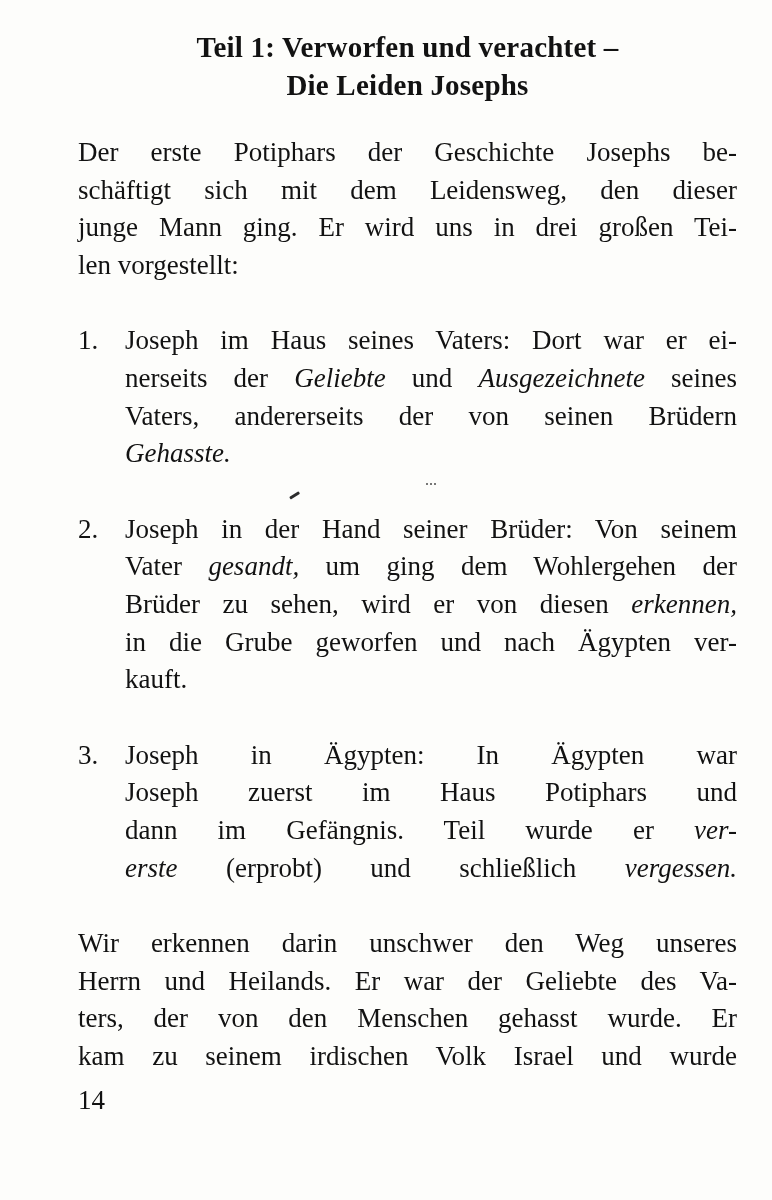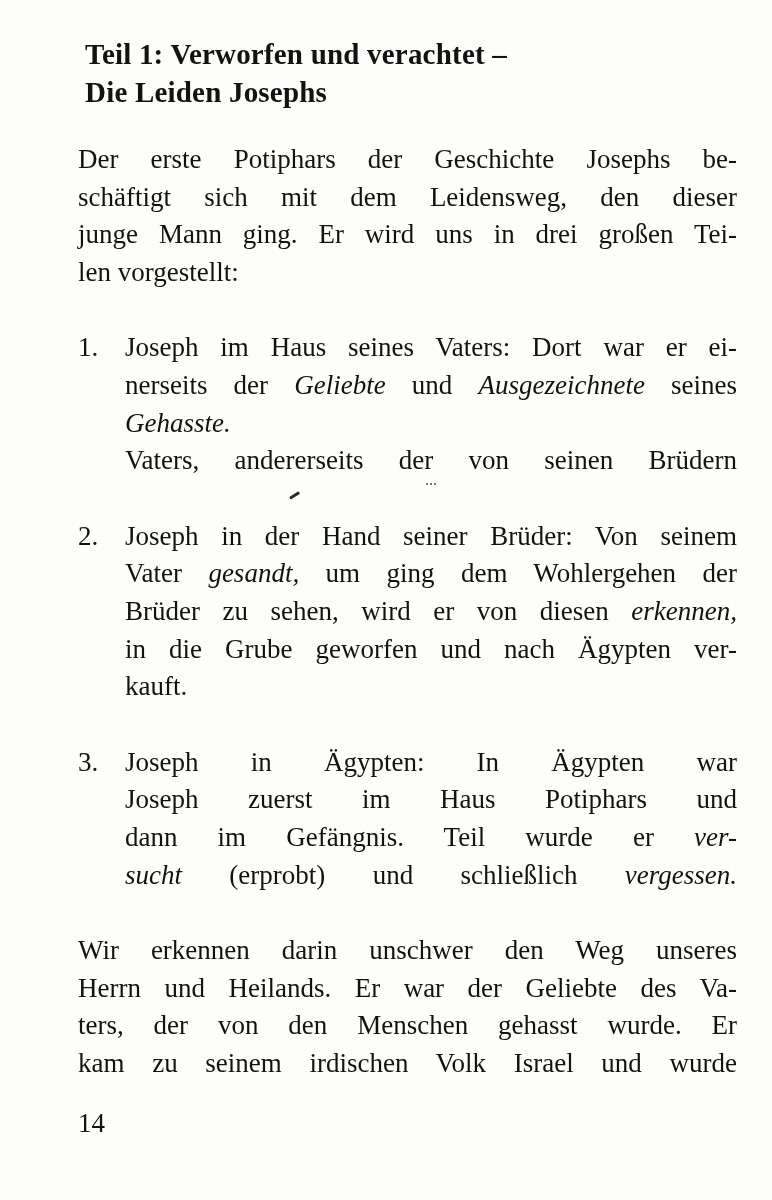--- a/index.html
+++ b/index.html
@@ -17,24 +17,25 @@
     overflow: hidden;
     -webkit-font-smoothing: antialiased;
   }
   .content {
     position: absolute;
     left: 78px;
     top: 28px;
     width: 659px;
   }
   .title {
-    margin: 7px;
+    margin: 0;
     font-size: 29px;
     font-weight: bold;
     line-height: 38px;
+    text-align: center;
     letter-spacing: 0.2px;
   }
   .blocks {
     margin-top: 30px;
   }
   .block {
     font-size: 27px;
     line-height: 37.6px;
   }
   .block + .block {
@@ -56,21 +57,21 @@
   .line.just {
     text-align: justify;
     text-align-last: justify;
     text-justify: inter-word;
   }
   .line em {
     font-style: italic;
     margin-top: 48px;
   }
   .pagenum {
-    margin-top: 26px;
+    margin-top: 10px;
     font-size: 27px;
   }
   
   .artifact-accent {
     position: absolute;
     left: 289px;
     top: 494px;
     width: 11px;
     height: 2.5px;
     background: #2c2c2c;
@@ -101,37 +102,37 @@
         <div class="block para">
           <div class="line just"><span>Der erste Potiphars der Geschichte Josephs be-</span></div>
           <div class="line just"><span>schäftigt sich mit dem Leidensweg, den dieser</span></div>
           <div class="line just"><span>junge Mann ging. Er wird uns in drei großen Tei-</span></div>
           <div class="line"><span>len vorgestellt:</span></div>
         </div>
         <div class="block item">
           <span class="marker">1.</span>
           <div class="line just"><span>Joseph im Haus seines Vaters: Dort war er ei-</span></div>
           <div class="line just"><span>nerseits der </span><em>Geliebte</em><span> und </span><em>Ausgezeichnete</em><span> seines</span></div>
+          <div class="line just"><span>Vaters, andererseits der von seinen Brüdern</span></div>
           <div class="line"><em>Gehasste.</em></div>
-          <div class="line just"><span>Vaters, andererseits der von seinen Brüdern</span></div>
         </div>
         <div class="block item">
           <span class="marker">2.</span>
           <div class="line just"><span>Joseph in der Hand seiner Brüder: Von seinem</span></div>
           <div class="line just"><span>Vater </span><em>gesandt,</em><span> um ging dem Wohlergehen der</span></div>
           <div class="line just"><span>Brüder zu sehen, wird er von diesen </span><em>erkennen,</em></div>
           <div class="line just"><span>in die Grube geworfen und nach Ägypten ver-</span></div>
           <div class="line"><span>kauft.</span></div>
         </div>
         <div class="block item">
           <span class="marker">3.</span>
           <div class="line just"><span>Joseph in Ägypten: In Ägypten war</span></div>
           <div class="line just"><span>Joseph zuerst im Haus Potiphars und</span></div>
           <div class="line just"><span>dann im Gefängnis. Teil wurde er </span><em>ver-</em></div>
-          <div class="line just"><em>sucht</em><span> (erprobt) und schließlich </span><em>vergessen.</em></div>
+          <div class="line just"><em>erste</em><span> (erprobt) und schließlich </span><em>vergessen.</em></div>
         </div>
         <div class="block para">
           <div class="line just"><span>Wir erkennen darin unschwer den Weg unseres</span></div>
           <div class="line just"><span>Herrn und Heilands. Er war der Geliebte des Va-</span></div>
           <div class="line just"><span>ters, der von den Menschen gehasst wurde. Er</span></div>
           <div class="line just"><span>kam zu seinem irdischen Volk Israel und wurde</span></div>
         </div>
       </div>
     <div class="pagenum">14</div>
   </div>

